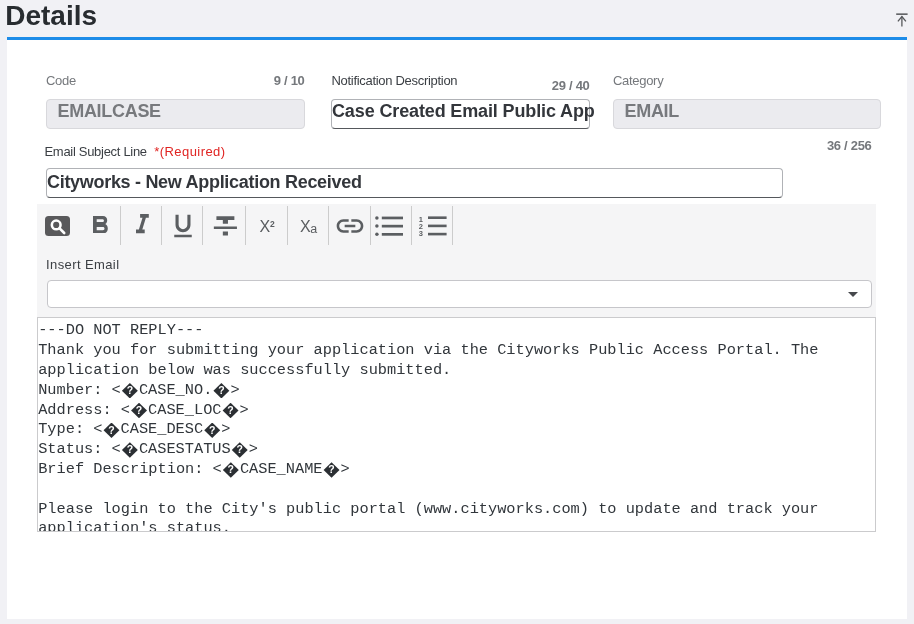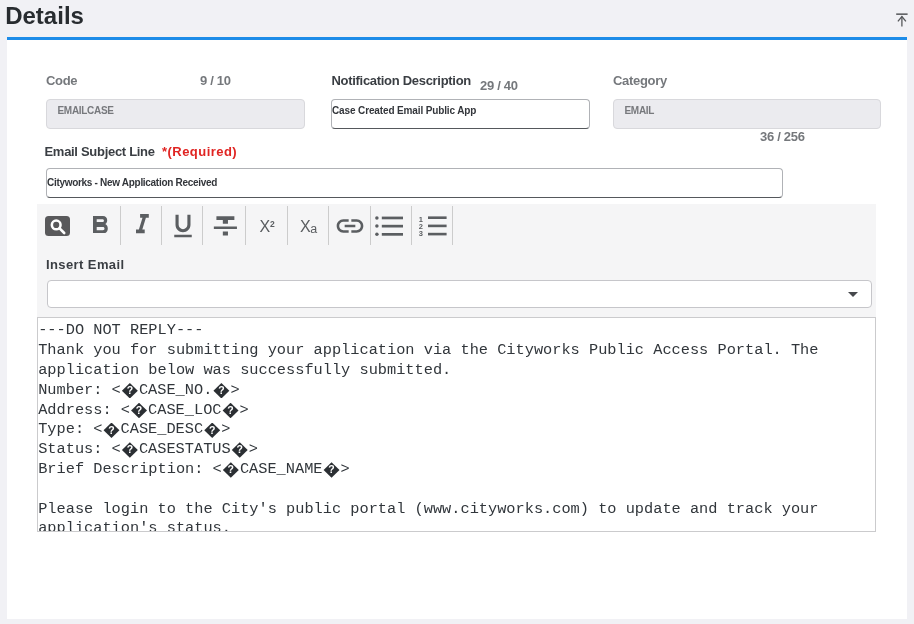--- a/index.html
+++ b/index.html
@@ -1,45 +1,45 @@
 <!DOCTYPE html>
 <html><head><meta charset="utf-8"><style>
 *{margin:0;padding:0;box-sizing:border-box}
 html,body{width:914px;height:624px;background:#f1f1f5;font-family:"Liberation Sans",sans-serif;overflow:hidden}
 .a{position:absolute}
-.lab{font-size:13px;font-weight:700;letter-spacing:-0.3px;color:#75787c;white-space:nowrap}
+.lab{font-size:13px;font-weight:400;letter-spacing:-0.3px;color:#75787c;white-space:nowrap}
 .dark{color:#3a3e43}
-.cnt{font-size:13px;font-weight:700;letter-spacing:-0.3px;color:#75787c;text-align:left}
-.inp{height:30.6px;border-radius:4px;font-size:10px;font-weight:700;letter-spacing:-0.3px;line-height:22px;white-space:nowrap}
+.cnt{font-size:13px;font-weight:700;letter-spacing:-0.3px;color:#75787c;text-align:right}
+.inp{height:30.6px;border-radius:4px;font-size:18px;font-weight:700;letter-spacing:-0.3px;line-height:22px;white-space:nowrap}
 .ginp{background:#ebebef;border:1px solid #d8d8dc;color:#77797d;padding-left:10.5px}
 .winp{background:#fff;border:1px solid #b0b2b6;border-bottom:1.5px solid #55585c;color:#33363b;}
 .sep{width:1px;height:39px;background:#ccc;position:absolute;top:206.3px}
 .fd{display:inline-block;width:18.1px;height:15.5px;vertical-align:-0.2px;background:#2b2f33;clip-path:polygon(50% 0,94% 50%,50% 100%,6% 50%);color:#fff;font:700 10.5px/15px "Liberation Sans",sans-serif;text-align:center}
 </style></head><body style="position:relative">
-<div class="a" style="left:5.2px;top:2.5px;font-size:24px;font-weight:700;color:#282c30;line-height:26px">Details</div>
+<div class="a" style="left:5.2px;top:2.5px;font-size:28px;font-weight:700;color:#282c30;line-height:26px">Details</div>
 <svg class="a" style="left:895.8px;top:12.5px" width="12" height="14" viewBox="0 0 12 14">
 <rect x="0.2" y="0.4" width="11.4" height="1.5" fill="#55575a"></rect>
 <path d="M1.9 8.3 L5.9 3.5 L9.9 8.3" fill="none" stroke="#55575a" stroke-width="1.3"></path>
 <line x1="5.9" y1="3.5" x2="5.9" y2="13.4" stroke="#55575a" stroke-width="1.3"></line>
 </svg>
 <div class="a" style="left:7px;top:37px;width:900px;height:2.6px;background:#1d8ce8"></div>
 <div class="a" style="left:7px;top:39.6px;width:899.7px;height:579.7px;background:#fff"></div>
 
 <div class="a lab" style="left:46px;top:73.4px">Code</div>
 <div class="a cnt" style="left:200px;top:73.4px;width:104.5px">9 / 10</div>
 <div class="a lab dark" style="left:331.5px;top:73.4px">Notification Description</div>
 <div class="a cnt" style="left:480px;top:78px;width:109.5px">29 / 40</div>
 <div class="a lab" style="left:613px;top:73.4px">Category</div>
 
 <div class="a inp ginp" style="left:46px;top:98.5px;width:258.5px">EMAILCASE</div>
 <div class="a inp winp" style="left:331px;top:98.5px;width:258.5px;letter-spacing:-0.13px">Case Created Email Public App</div>
 <div class="a inp ginp" style="left:613px;top:98.5px;width:268px">EMAIL</div>
 
 <div class="a lab dark" style="left:44.5px;top:143.8px">Email Subject Line <span style="color:#e02422;letter-spacing:0.45px">&nbsp;*(Required)</span></div>
-<div class="a cnt" style="left:760px;top:129px;width:111.5px">36 / 256</div>
+<div class="a cnt" style="left:760px;top:138px;width:111.5px">36 / 256</div>
 <div class="a inp winp" style="left:46px;top:167.8px;width:737px;line-height:27.4px">Cityworks - New Application Received</div>
 
 <div class="a" style="left:36.7px;top:204.4px;width:839.8px;height:112.8px;background:#f5f5f6"></div>
 <div class="sep" style="left:119.5px"></div>
 <div class="sep" style="left:160.9px"></div>
 <div class="sep" style="left:202.3px"></div>
 <div class="sep" style="left:245.4px"></div>
 <div class="sep" style="left:287px"></div>
 <div class="sep" style="left:328.4px"></div>
 <div class="sep" style="left:369.6px"></div>

